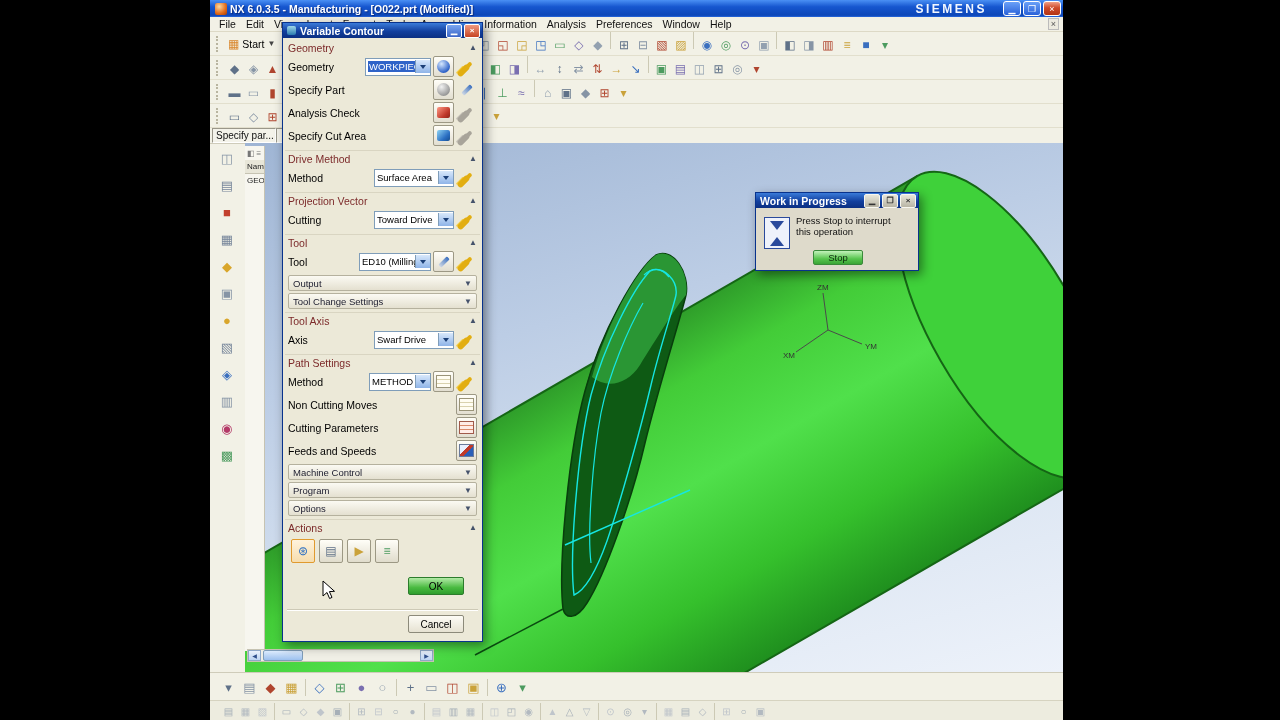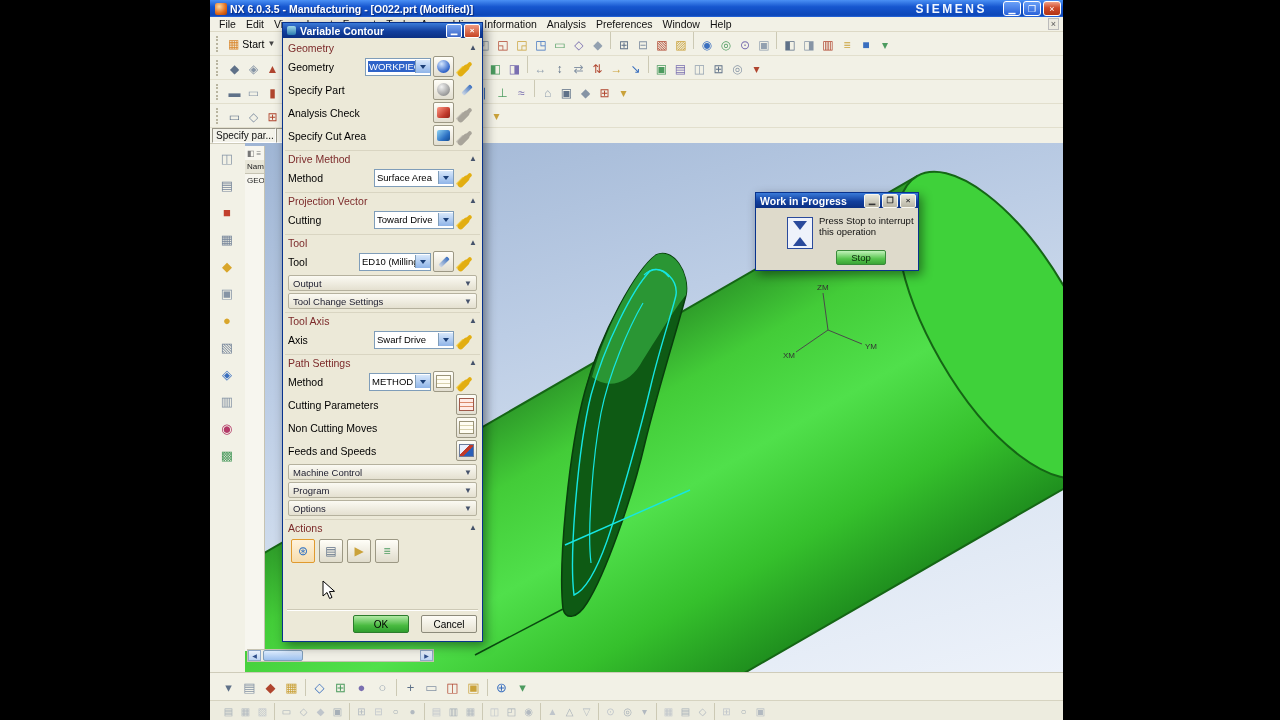--- a/index.html
+++ b/index.html
@@ -107,42 +107,42 @@
   .ibtn.raised{border:1px solid #9c9884;background:linear-gradient(#fffef8,#e2ded0);border-radius:2px;}
   .subbar{height:14px;margin:2px 3px;border:1px solid #b5b19e;border-radius:2px;background:linear-gradient(#fbfaf3,#e4e0d0);
     display:flex;align-items:center;font-size:9.5px;color:#223;padding:0 4px;}
   .subbar .spring{flex:1;}
   .subbar .caret{font-size:8px;color:#45526b;}
   .act-row{display:flex;align-items:center;gap:4px;padding:4px 6px 0 6px;}
   .act-btn{width:22px;height:22px;border:1px solid #9c9884;border-radius:2px;background:linear-gradient(#fffef8,#e0dccc);
     display:flex;align-items:center;justify-content:center;font-size:12px;}
   .act-btn.hover{border:1px solid #e09a2e;background:linear-gradient(#fff3dc,#f6ddae);}
   .vc-footer-sep{position:absolute;left:4px;right:4px;bottom:30px;border-top:1px solid #cdc9b6;border-bottom:1px solid #fff;}
-  .vc-footer{position:absolute;right:5px;bottom:8px;display:flex;gap:12px;}
+  .vc-footer{position:absolute;right:18px;bottom:8px;display:flex;gap:20px;flex-direction:column;}
   .btn{height:16px;min-width:42px;display:flex;align-items:center;justify-content:center;font-size:10px;border-radius:2px;padding:0 6px;}
   .btn-ok{background:linear-gradient(#b2eaa6,#49ba40 60%,#2f9e2e);border:1px solid #2c7c2c;}
   .btn-cancel{background:linear-gradient(#fdfcf6,#e6e2d2);border:1px solid #8c8a7a;}
 
   
   .ic-sph-b{width:13px;height:13px;border-radius:50%;background:radial-gradient(circle at 35% 30%,#d6e8ff,#2f63c8 70%,#1b3f8c);}
   .ic-sph-g{width:13px;height:13px;border-radius:50%;background:radial-gradient(circle at 35% 30%,#f2f2f2,#9a9a9a 70%,#6b6b6b);}
   .ic-box-r{width:13px;height:11px;border-radius:2px;background:linear-gradient(135deg,#ff9a86,#c0392b 65%,#8e2418);}
   .ic-box-b{width:13px;height:11px;border-radius:2px;background:linear-gradient(135deg,#8fd4f4,#2a6ec2 65%,#174e8e);}
   .ic-wrench{width:12px;height:4px;border-radius:2px;background:#e2ae12;transform:rotate(-45deg);
     box-shadow:-5px 0 0 1px #e2ae12, -7px -3px 0 -1px #f4cf4e;}
   .ic-wrench.gray{background:#a8a49a;box-shadow:-5px 0 0 1px #a8a49a,-7px -3px 0 -1px #c6c2b8;}
   .ic-pencil{width:12px;height:4px;border-radius:1px;background:linear-gradient(90deg,#cfd8e4,#3a6fbf);transform:rotate(-45deg);}
   .ic-grid{width:13px;height:11px;border:1px solid #9a9478;background:
     repeating-linear-gradient(180deg,#fffdf2 0 3px,#d9d2ae 3px 4px);}
   .ic-grid.red{border-color:#a05a4a;background:repeating-linear-gradient(180deg,#ffece6 0 3px,#d98a6a 3px 4px);}
   .ic-speed{width:13px;height:11px;border:1px solid #6a7a9a;background:linear-gradient(135deg,#e8f0ff 40%,#c03a2a 40% 60%,#2a5eb8 60%);}
 
   
   .wip{left:545px;top:192px;width:162px;height:77px;z-index:15;background:#dedacb;}
-  .wip-body{position:relative;height:60px;font-size:9.5px;color:#111;margin-left:23px;}
+  .wip-body{position:relative;height:60px;font-size:9.5px;color:#111;}
   .hourglass{position:absolute;left:8px;top:9px;width:24px;height:30px;border:1px solid #2a4a9c;background:#eef2fb;
     display:flex;flex-direction:column;align-items:center;justify-content:center;}
   .hg-top{width:0;height:0;border:7px solid transparent;border-top:9px solid #2a4a9c;}
   .hg-bot{width:0;height:0;border:7px solid transparent;border-bottom:9px solid #2a4a9c;margin-top:-7px;}
   .wip-text{position:absolute;left:40px;top:7px;line-height:11px;}
   .stop-btn{position:absolute;left:57px;top:42px;width:48px;height:13px;border:1px solid #3a8a3a;border-radius:2px;
     background:linear-gradient(#c2f2ba,#57c54e 60%,#3aa536);display:flex;align-items:center;justify-content:center;
     font-size:9.5px;color:#0a2a0a;}
 
   
@@ -505,31 +505,31 @@
           <span class="combo-arrow-btn"></span>
         </span>
         <span class="ibtn raised">
             <span class="ic-grid"></span>
           </span>
         <span class="ibtn">
             <span class="ic-wrench"></span>
           </span>
       </div>
       <div class="vrow">
+        <span>Non Cutting Moves</span>
+        <span class="spring"></span>
+        <span class="ibtn raised">
+            <span class="ic-grid"></span>
+          </span>
+      </div>
+      <div class="vrow">
         <span>Cutting Parameters</span>
         <span class="spring"></span>
         <span class="ibtn raised">
             <span class="ic-grid red"></span>
-          </span>
-      </div>
-      <div class="vrow">
-        <span>Non Cutting Moves</span>
-        <span class="spring"></span>
-        <span class="ibtn raised">
-            <span class="ic-grid"></span>
           </span>
       </div>
       <div class="vrow">
         <span>Feeds and Speeds</span>
         <span class="spring"></span>
         <span class="ibtn raised">
             <span class="ic-speed"></span>
           </span>
       </div>
 

